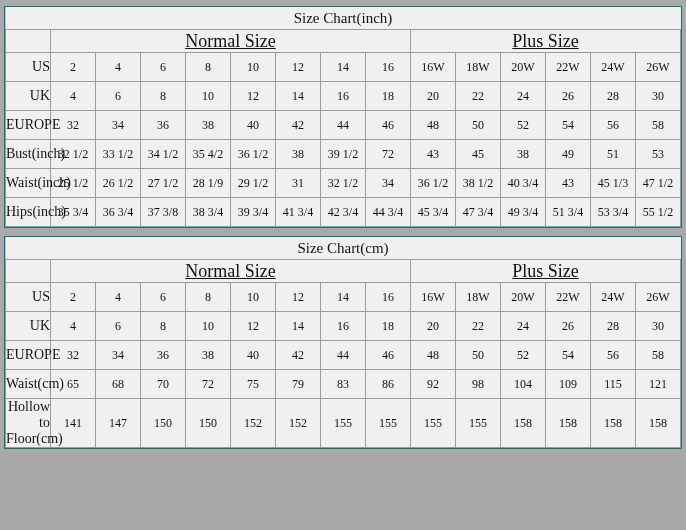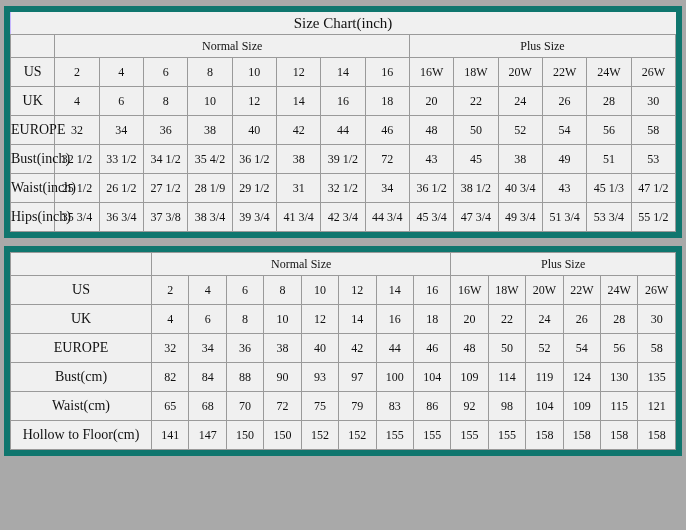--- a/index.html
+++ b/index.html
@@ -19,21 +19,21 @@
     height: 530px;
     box-sizing: border-box;
     padding: 6px 4px;
     display: flex;
     flex-direction: column;
     gap: 8px;
     background: #a9a9a9;
   }
   .chart {
     background: #c4b5fd;
-    border: 6px solid #0f766e;
+    border: 1px solid #0f766e;
     box-sizing: border-box;
   }
   table {
     border-collapse: collapse;
     width: 100%;
     table-layout: fixed;
   }
   td, th {
     border: 1px solid #9a9a9a;
     text-align: center;
@@ -44,30 +44,32 @@
     padding: 0;
   }
   .title-cell {
     font-size: 15px;
     height: 22px;
     border-top: none;
     border-left: none;
     border-right: none;
   }
   .group-cell {
-    font-size: 12px;
+    font-size: 18px;
     height: 22px;
+    text-decoration: underline;
   }
   .corner-cell {
     background: #f0f0f0;
   }
   .row-label {
     font-size: 14px;
     height: 28px;
     padding-left: 0;
+    text-align: right;
   }
   .data-cell {
     font-size: 12px;
     height: 28px;
   }
   .hollow-label {
     font-size: 14px;
   }
   .col-label { width: 140px; }
   .col-data { width: 45.5px; }
@@ -190,20 +192,23 @@
           <td class="data-cell col-data">55 1/2</td>
         </tr>
       </tbody>
     </table>
   </div>
 
   <div class="chart">
     <table>
       <tbody>
         <tr>
+          <td class="title-cell" colspan="15">Size Chart(cm)</td>
+        </tr>
+        <tr>
           <td class="corner-cell col-label"></td>
           <td class="group-cell" colspan="8">Normal Size</td>
           <td class="group-cell" colspan="6">Plus Size</td>
         </tr>
         <tr>
           <td class="row-label">US</td>
           <td class="data-cell col-data">2</td>
           <td class="data-cell col-data">4</td>
           <td class="data-cell col-data">6</td>
           <td class="data-cell col-data">8</td>
@@ -244,37 +249,20 @@
           <td class="data-cell col-data">40</td>
           <td class="data-cell col-data">42</td>
           <td class="data-cell col-data">44</td>
           <td class="data-cell col-data">46</td>
           <td class="data-cell col-data">48</td>
           <td class="data-cell col-data">50</td>
           <td class="data-cell col-data">52</td>
           <td class="data-cell col-data">54</td>
           <td class="data-cell col-data">56</td>
           <td class="data-cell col-data">58</td>
-        </tr>
-        <tr>
-          <td class="row-label">Bust(cm)</td>
-          <td class="data-cell col-data">82</td>
-          <td class="data-cell col-data">84</td>
-          <td class="data-cell col-data">88</td>
-          <td class="data-cell col-data">90</td>
-          <td class="data-cell col-data">93</td>
-          <td class="data-cell col-data">97</td>
-          <td class="data-cell col-data">100</td>
-          <td class="data-cell col-data">104</td>
-          <td class="data-cell col-data">109</td>
-          <td class="data-cell col-data">114</td>
-          <td class="data-cell col-data">119</td>
-          <td class="data-cell col-data">124</td>
-          <td class="data-cell col-data">130</td>
-          <td class="data-cell col-data">135</td>
         </tr>
         <tr>
           <td class="row-label">Waist(cm)</td>
           <td class="data-cell col-data">65</td>
           <td class="data-cell col-data">68</td>
           <td class="data-cell col-data">70</td>
           <td class="data-cell col-data">72</td>
           <td class="data-cell col-data">75</td>
           <td class="data-cell col-data">79</td>
           <td class="data-cell col-data">83</td>

